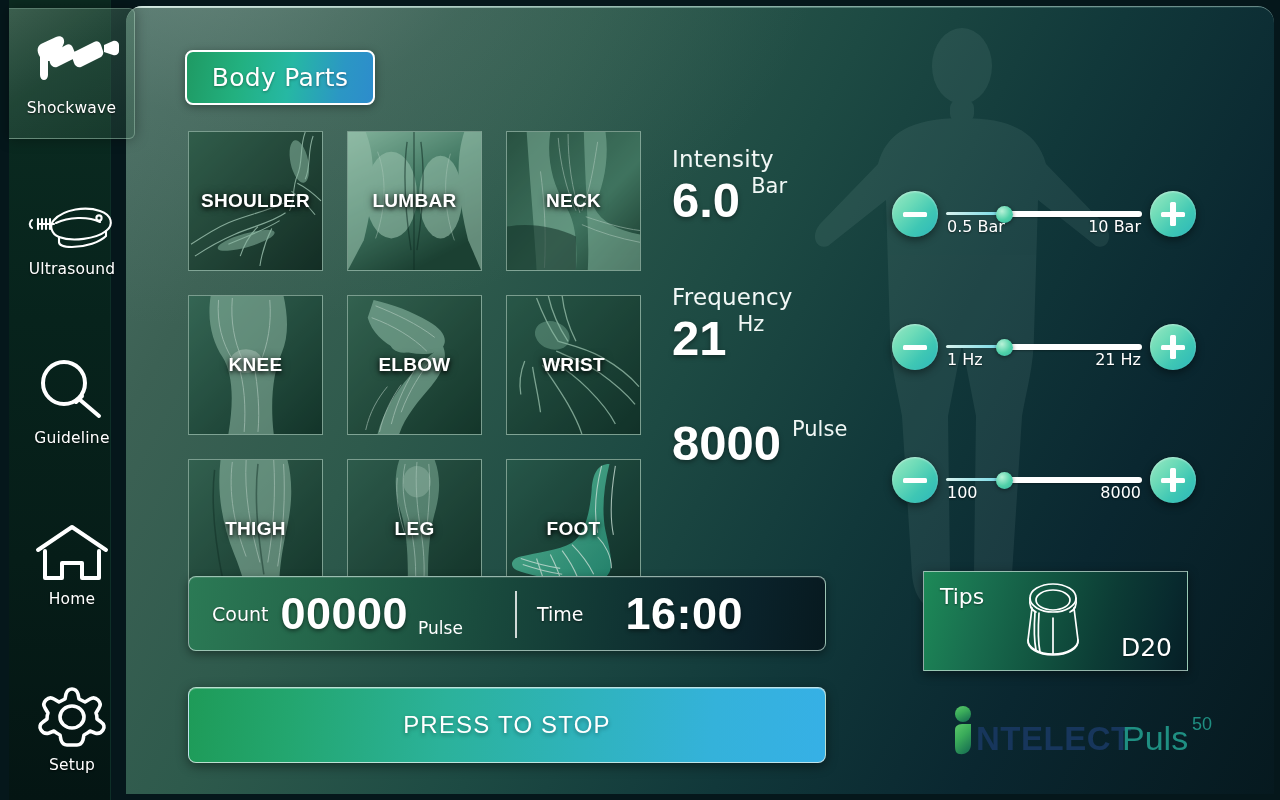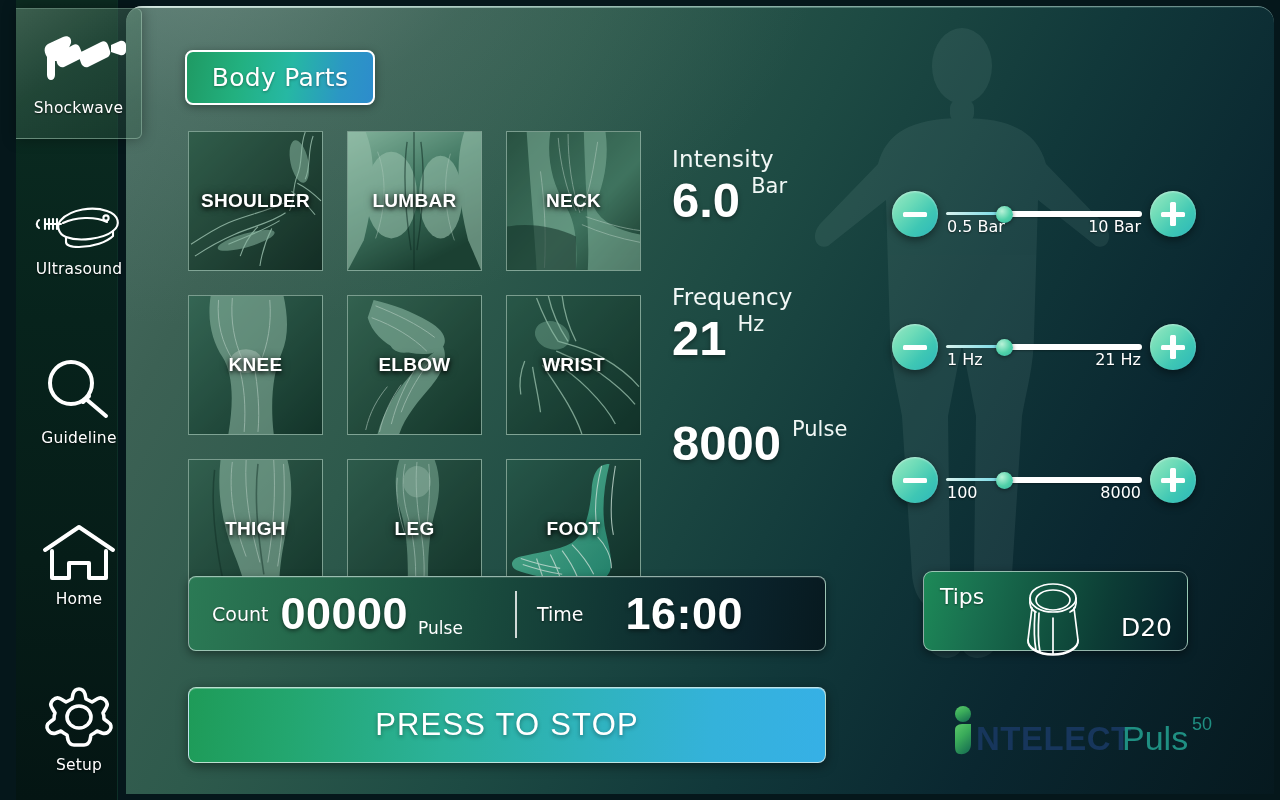--- a/index.html
+++ b/index.html
@@ -8,21 +8,21 @@
     background:#04161a;
     font-family:"DejaVu Sans", sans-serif;
   }
   #root {
     position:relative; width:1280px; height:800px;
     background:#05171b;
   }
 
   
   #sidebar {
-    position:absolute; left:16px; top:0; width:102px; height:800px;
+    position:absolute; left:9px; top:0; width:102px; height:800px;
     background:linear-gradient(180deg,#0c2b21 0%, #0a2a20 14%, #07231c 40%, #061d18 70%, #041513 100%);
     border-right:1px solid #0d2f27;
     z-index:5;
   }
   .side-item {
     position:absolute; left:0; width:126px;
     display:flex; flex-direction:column; align-items:center; justify-content:center;
     color:#ffffff;
   }
   .side-item.active {
@@ -169,28 +169,28 @@
   
   #stopbtn {
     position:absolute; left:62px; top:681px; width:638px; height:76px;
     border-radius:8px; border:1px solid rgba(225,240,236,.8);
     background:linear-gradient(96deg,#1e9b58 0%, #23a66f 16%, #2bb29a 40%, #2fb3bc 62%, #34b2da 82%, #36b0e6 100%);
     display:flex; align-items:center; justify-content:center;
     box-shadow:0 3px 12px rgba(0,0,0,.45), inset 0 1px 0 rgba(255,255,255,.3);
   }
   #stopbtn .lbl {
     font-family:"Liberation Sans", sans-serif;
-    font-size:31px; color:#ffffff; letter-spacing:1.2px;
+    font-size:24px; color:#ffffff; letter-spacing:1.2px;
     text-shadow:0 2px 4px rgba(0,0,0,.35);
   }
 
   
   #tips {
-    position:absolute; left:797px; top:565px; width:265px; height:80px;
-    border:1px solid rgba(205,230,220,.7); border-radius:9px;
+    position:absolute; left:797px; top:565px; width:265px; height:100px;
+    border:1px solid rgba(205,230,220,.7); border-radius:0;
     background:linear-gradient(105deg,#1d8a58 0%, #196f4f 22%, #125641 45%, #0c3c35 68%, #082a2e 88%, #061e25 100%);
     box-shadow:0 3px 10px rgba(0,0,0,.45);
     text-align:center;
   }
   #tips .tips-lbl {
     position:absolute; left:16px; top:12px; font-size:22px; color:#ffffff;
     text-shadow:0 1px 2px rgba(0,0,0,.45);
   }
   #tips .tips-code {
     position:absolute; right:15px; bottom:8px; font-size:25px; color:#ffffff;

